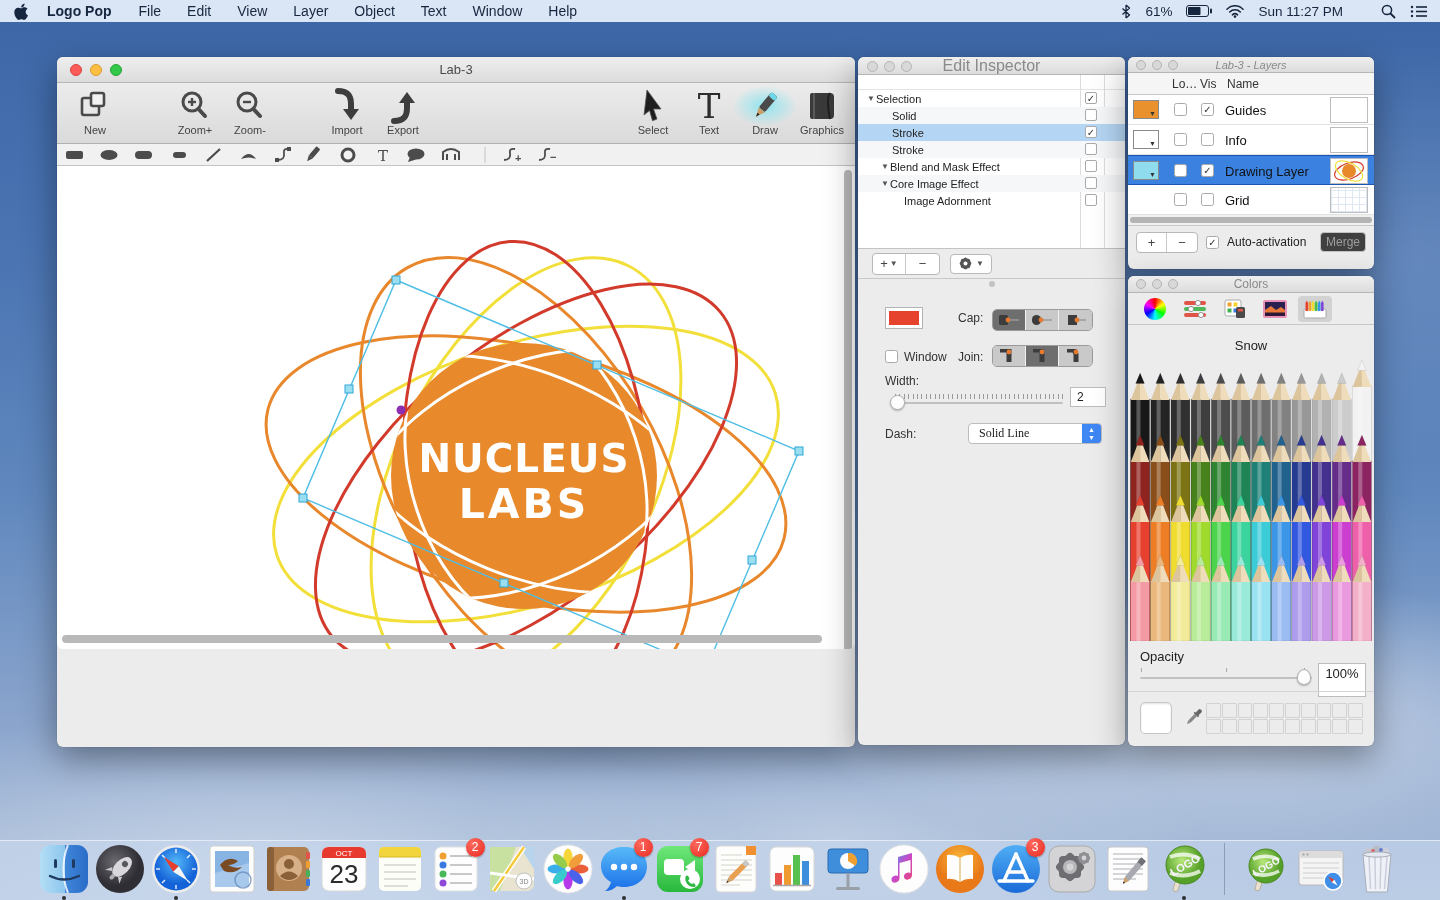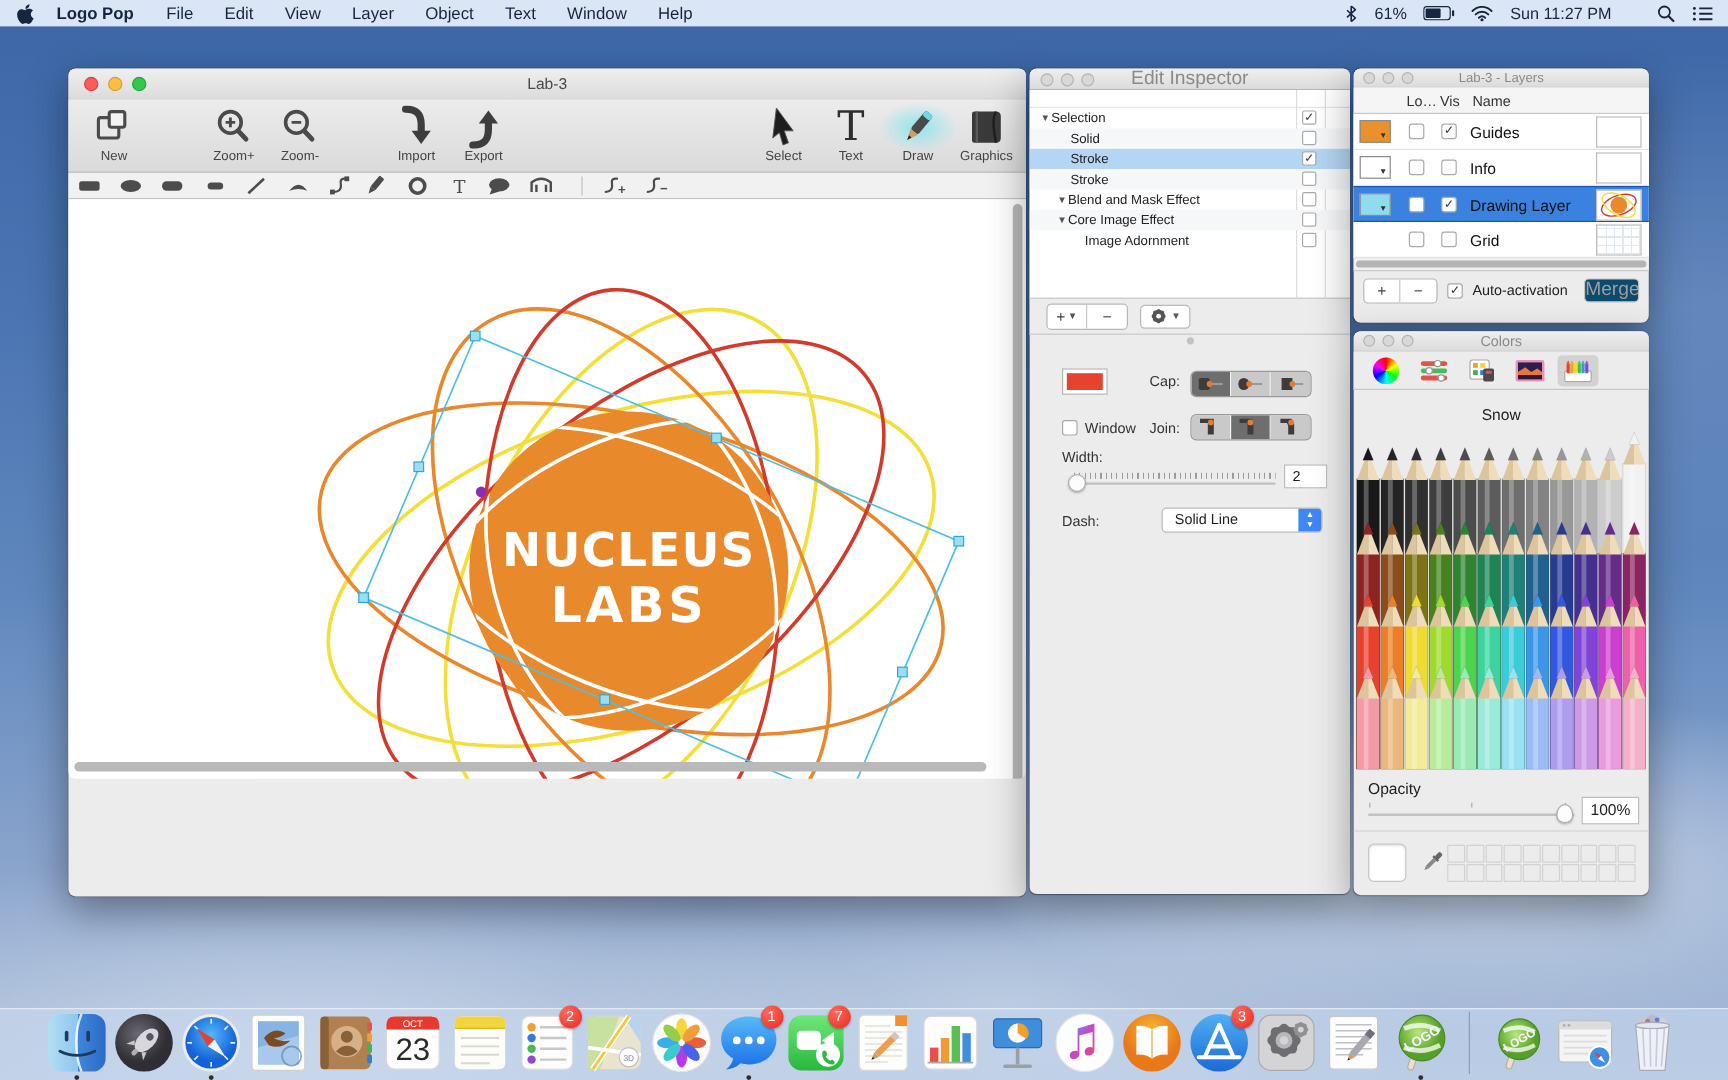--- a/index.html
+++ b/index.html
@@ -88,70 +88,70 @@
   .segctl .cell:last-child { border-right:none; }
   .segctl .cell.on { background:#6e6e6e; }
   .wslider-track { position:absolute; left:37px; top:113px; width:168px; height:2px; background:#c0c0c0; border-radius:1px; }
   .wslider-ticks { position:absolute; left:37px; top:105px; width:168px; height:5px;
     background:repeating-linear-gradient(90deg,#9a9a9a 0 1px, transparent 1px 4.4px); }
   .wslider-thumb { position:absolute; left:32px; top:106px; width:15px; height:15px; background:#fdfdfd;
     border:1px solid #b0b0b0; border-radius:50%; box-shadow:0 1px 2px rgba(0,0,0,.25); }
   .numfield { position:absolute; left:212px; top:98px; width:36px; height:20px; background:#fff;
     border:1px solid #bcbcbc; font-size:12px; line-height:18px; padding-left:6px; color:#222; }
   .popup { position:absolute; left:110px; top:134px; width:134px; height:21px; background:#fff;
-    border:1px solid #bcbcbc; border-radius:4px; font-size:12px; line-height:19px; padding-left:10px; color:#222; }
+    border:1px solid #bcbcbc; border-radius:4px; font-size:12px; line-height:19px; padding-left:10px; color:#222;font-family:Liberation Serif, serif; }
   .popup .stepper { position:absolute; right:0; top:0; width:19px; height:19px; background:#3f87f5;
     border-radius:0 3px 3px 0; color:#fff; font-size:7px; line-height:8px; text-align:center; padding-top:2px; }
   .checkbox { width:13px; height:13px; background:#fff; border:1px solid #aaa; border-radius:2.5px;
     font-size:10px; line-height:12px; text-align:center; color:#333; display:inline-block; }
   
   #layers { left:1128px; top:57px; width:246px; height:212px; }
   #layers .titlebar { height:16px; }
   #layers .tl-dots { left:8px; top:3px; gap:6px; }
   #layers .tl-dot { width:10px; height:10px; }
-  #layers .win-title { line-height:16px; font-size:11px; color:#8a8a8a; }
+  #layers .win-title { line-height:16px; font-size:11px; color:#8a8a8a;font-style:italic; }
   .lay-head { height:22px; background:#f5f5f5; border-bottom:1px solid #c8c8c8; position:relative;
     font-size:12px; color:#333; }
   .lay-head span { position:absolute; top:4px; }
   .lay-body { background:#fff; }
   .lay-row { position:relative; height:30px; border-bottom:1px solid #e2e2e2; background:#fff; }
   .lay-row.sel { background:#3b82e0; border-top:1px solid #1a55b4; border-bottom:1px solid #1a55b4; }
   .lay-swatch { position:absolute; left:5px; top:5px; width:26px; height:19px; background:#fff;
     border:1px solid #8a8a8a; }
   .lay-swatch i { position:absolute; right:2px; bottom:1px; font-size:7px; color:#333; font-style:normal; }
   .lay-cb { position:absolute; top:8px; }
   .lay-name { position:absolute; left:97px; top:8px; font-size:13px; color:#111; }
   .lay-thumb { position:absolute; right:6px; top:2px; width:38px; height:26px; background:#fff; border:1px solid #bdbdbd; }
   .lay-hscroll { height:11px; background:#f0f0f0; position:relative; border-bottom:1px solid #c8c8c8;}
   .lay-hscroll i { position:absolute; left:2px; right:2px; top:2px; height:6px; background:#b4b4b4; border-radius:3px; display:block; }
   .lay-foot { height:32px; display:flex; align-items:center; padding:0 8px; gap:8px; font-size:12px; color:#222; }
   .lay-foot .seg-btns .sb { width:30px; height:19px; }
   .merge-btn { margin-left:auto; width:46px; height:20px; border:1px solid #c2c2c2; border-radius:4px;
-    background:#0c4a6e; color:#9e9e9e; font-size:16px; text-align:center; line-height:18px; }
+    background:#404040; color:#9e9e9e; font-size:12px; text-align:center; line-height:18px; }
   
   #colors { left:1128px; top:276px; width:246px; height:470px; }
   #colors .titlebar { height:17px; }
   #colors .tl-dots { left:8px; top:3px; gap:6px; }
   #colors .tl-dot { width:10px; height:10px; }
   #colors .win-title { line-height:17px; font-size:12px; color:#8a8a8a; }
   .col-toolbar { height:32px; background:#ececec; border-bottom:1px solid #c6c6c6;
     display:flex; align-items:center; gap:6px; padding-left:10px; }
   .col-tab { width:34px; height:26px; border-radius:4px; display:flex; align-items:center; justify-content:center; }
   .col-tab.sel { background:#d2d2d2; }
   .cwheel { width:22px; height:22px; border-radius:50%;
     background:conic-gradient(#f00,#ff0,#0f0,#0ff,#00f,#f0f,#f00); }
   .snow-label { text-align:center; font-size:13px; color:#222; padding:13px 0 6px; }
   .pencils-wrap { margin:0 2px; }
   .opacity-sec { position:relative; height:46px; font-size:13px; color:#222; }
   .opacity-sec .olabel { position:absolute; left:12px; top:4px; }
   .otrack { position:absolute; left:12px; top:32px; width:172px; height:2px; background:#c2c2c2; border-radius:1px; }
   .otick { position:absolute; top:23px; width:1px; height:4px; background:#aaa; }
   .othumb { position:absolute; top:24px; width:14px; height:16px; background:#fdfdfd; border:1px solid #b0b0b0;
     border-radius:7px 7px 7px 7px / 9px 9px 6px 6px; box-shadow:0 1px 2px rgba(0,0,0,.25); }
-  .ofield { position:absolute; right:8px; top:18px; width:48px; height:23px; background:#fff; border:1px solid #bcbcbc;
+  .ofield { position:absolute; right:8px; top:18px; width:48px; height:34px; background:#fff; border:1px solid #bcbcbc;
     font-size:13px; text-align:center; line-height:19px; }
   .col-foot { position:relative; height:58px; border-top:1px solid #d4d4d4; }
   .bigwell { position:absolute; left:12px; top:10px; width:32px; height:32px; background:#fff;
     border:1px solid #c6c6c6; border-radius:5px; box-shadow:inset 0 1px 2px rgba(0,0,0,.12); }
   .dropper { position:absolute; left:56px; top:14px; }
   .swgrid { position:absolute; left:78px; top:11px; display:grid; grid-template-columns:repeat(10,15.8px);
     grid-template-rows:repeat(2,15.8px); }
   .swgrid i { border:1px solid #d2d2d2; background:#ececec; margin:0 1px 1px 0; border-radius:1px; display:block;}
   
   .dock { position:absolute; left:0; bottom:0; width:1440px; height:60px;

